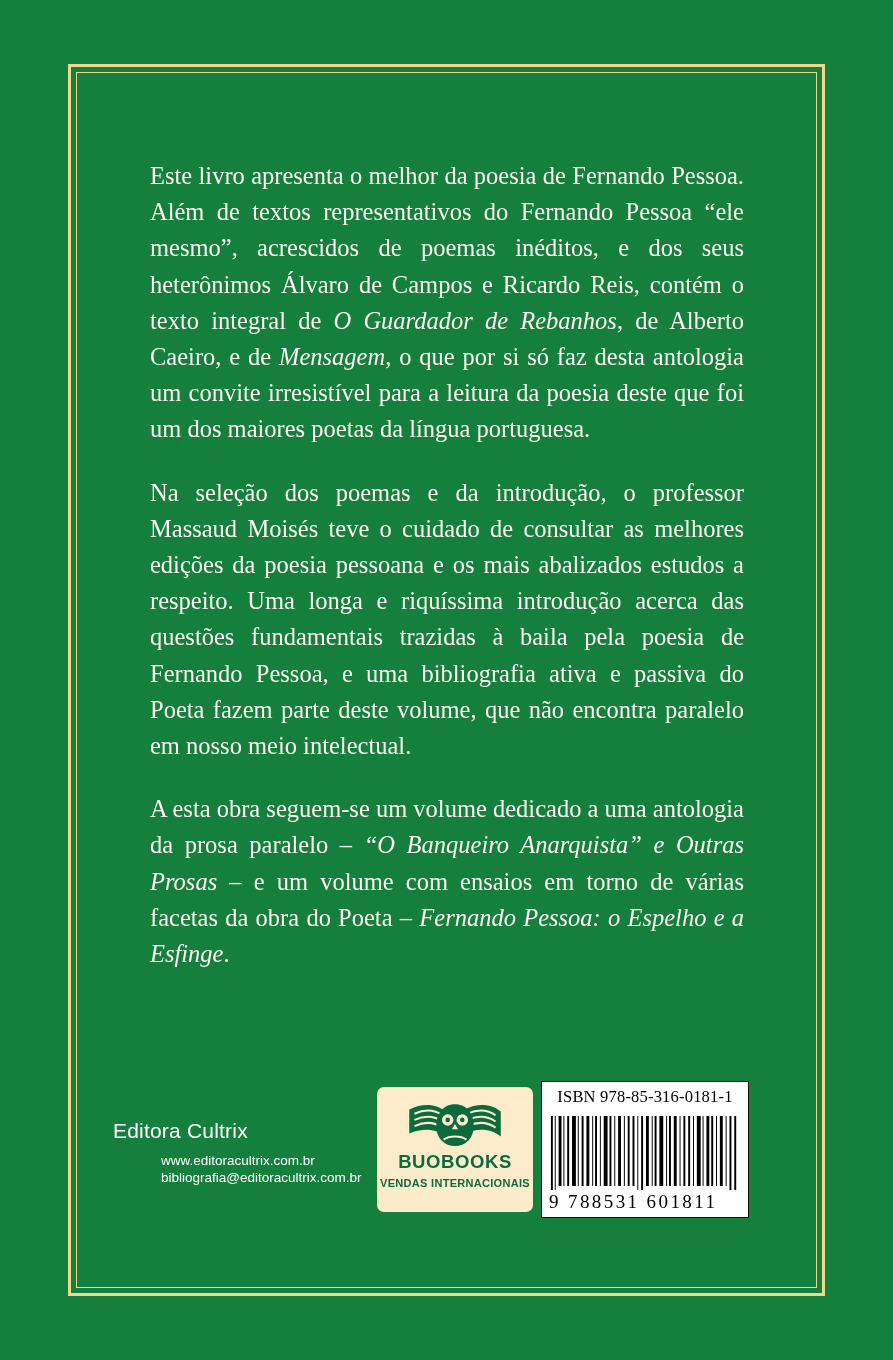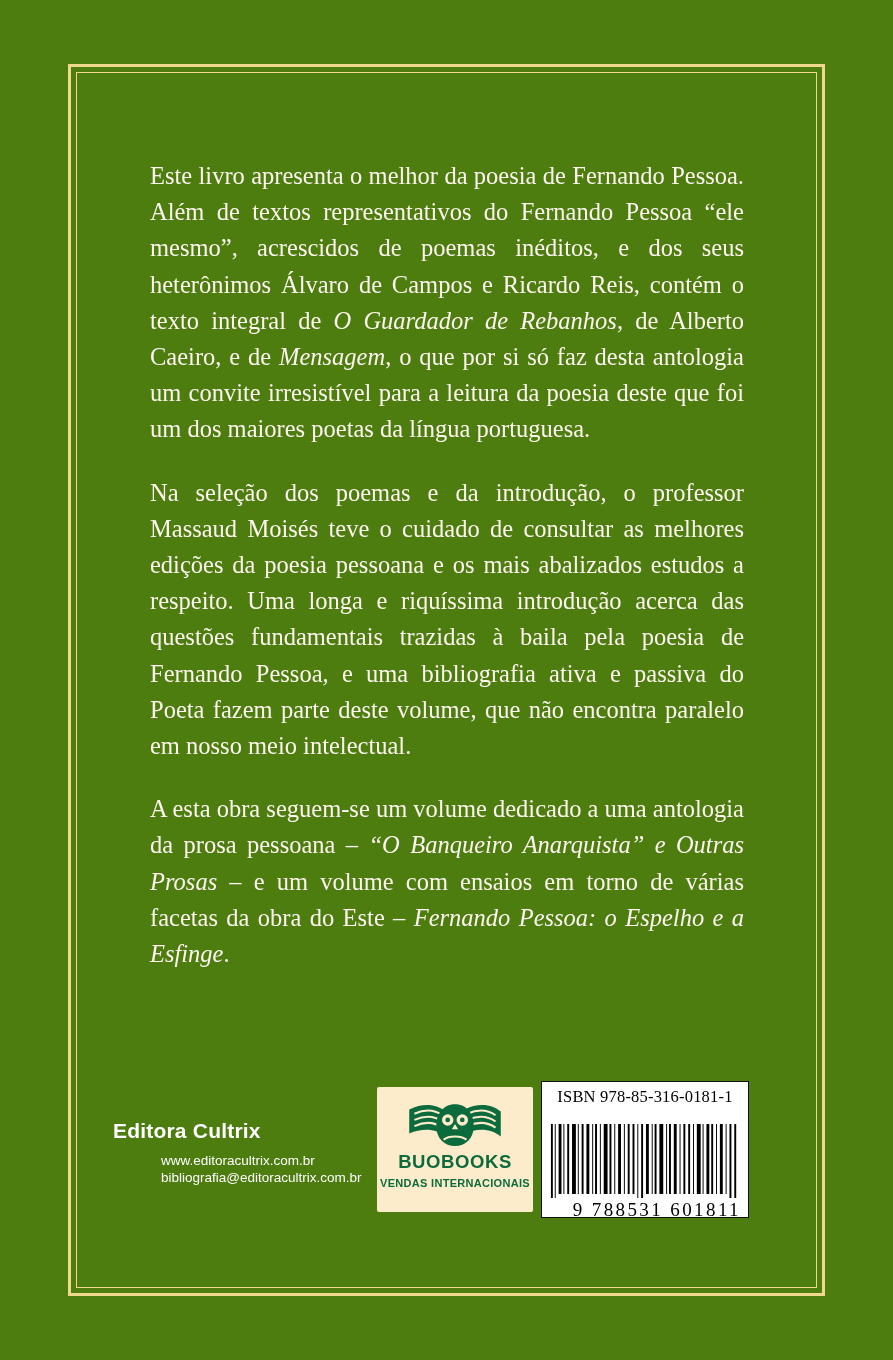--- a/index.html
+++ b/index.html
@@ -10,21 +10,21 @@
     width: 893px;
     height: 1360px;
     background: #d50f13;
     font-family: "Liberation Serif", serif;
     overflow: hidden;
   }
   .page {
     position: relative;
     width: 893px;
     height: 1360px;
-    background: #4d7c0f;
+    background: #15803d;
     box-sizing: border-box;
   }
   
   .frame-outer {
     position: absolute;
     left: 68px;
     top: 64px;
     right: 68px;
     bottom: 64px;
     border: 3px solid #f0d98c;
@@ -70,42 +70,42 @@
 
   .publisher {
     position: absolute;
     left: 0;
     top: 38px;
     width: 260px;
   }
   .publisher-name {
     color: #ffffff;
     font-family: "Liberation Sans", sans-serif;
-    font-weight: bold;
+    font-weight: normal;
     font-size: 21px;
     letter-spacing: 0.2px;
     margin-bottom: 9px;
   }
   .publisher-line {
     color: #ffffff;
     font-family: "Liberation Sans", sans-serif;
     font-size: 13.5px;
     line-height: 17px;
     margin-left: 48px;
   }
 
   
   .logo-box {
     position: absolute;
     left: 264px;
     top: 6px;
     width: 156px;
     height: 125px;
     background: #fdeccb;
-    border-radius: 2px;
+    border-radius: 7px;
     text-align: center;
     box-sizing: border-box;
     padding-top: 9px;
   }
   .owl {
     width: 104px;
     height: 52px;
     margin: 0 auto 4px auto;
     display: block;
   }
@@ -137,51 +137,51 @@
     border: 1px solid #111;
     box-sizing: border-box;
     padding: 5px 7px 4px 7px;
   }
   .isbn-text {
     font-family: "Liberation Serif", serif;
     font-size: 16.5px;
     color: #000;
     text-align: center;
     letter-spacing: 0.2px;
-    margin-bottom: 17px;
+    margin-bottom: 9px;
   }
   .barcode {
     width: 100%;
     height: 74px;
     display: block;
   }
   .isbn-digits {
     font-family: "Liberation Serif", serif;
     font-size: 19px;
     color: #000;
-    text-align: right;
+    text-align: left;
     letter-spacing: 2.4px;
     margin-top: 1px;
   }
 </style>
 </head>
 <body>
 
 <div class="page">
 
   <div class="frame-outer"></div>
   <div class="frame-inner"></div>
 
   <div class="content">
 
     <p class="blurb"><span>Este livro apresenta o melhor da poesia de Fernando Pessoa. Além de textos representativos do Fernando Pessoa “ele mesmo”, acrescidos de poemas inéditos, e dos seus heterônimos Álvaro de Campos e Ricardo Reis, contém o texto integral de </span><i>O Guardador de Rebanhos</i><span>, de Alberto Caeiro, e de </span><i>Mensagem</i><span>, o que por si só faz desta antologia um convite irresistível para a leitura da poesia deste que foi um dos maiores poetas da língua portuguesa.</span></p>
 
     <p class="blurb">Na seleção dos poemas e da introdução, o professor Massaud Moisés teve o cuidado de consultar as melhores edições da poesia pessoana e os mais abalizados estudos a respeito. Uma longa e riquíssima introdução acerca das questões fundamentais trazidas à baila pela poesia de Fernando Pessoa, e uma bibliografia ativa e passiva do Poeta fazem parte deste volume, que não encontra paralelo em nosso meio intelectual.</p>
 
-    <p class="blurb"><span>A esta obra seguem-se um volume dedicado a uma antologia da prosa pessoana – </span><i>“O Banqueiro Anarquista” e Outras Prosas</i><span> – e um volume com ensaios em torno de várias facetas da obra do Este – </span><i>Fernando Pessoa: o Espelho e a Esfinge</i><span>.</span></p>
+    <p class="blurb"><span>A esta obra seguem-se um volume dedicado a uma antologia da prosa paralelo – </span><i>“O Banqueiro Anarquista” e Outras Prosas</i><span> – e um volume com ensaios em torno de várias facetas da obra do Poeta – </span><i>Fernando Pessoa: o Espelho e a Esfinge</i><span>.</span></p>
 
   </div>
 
   <div class="footer">
 
     <div class="publisher">
       <div class="publisher-name">Editora Cultrix</div>
       <div class="publisher-line">www.editoracultrix.com.br</div>
       <div class="publisher-line">bibliografia@editoracultrix.com.br</div>
     </div>

